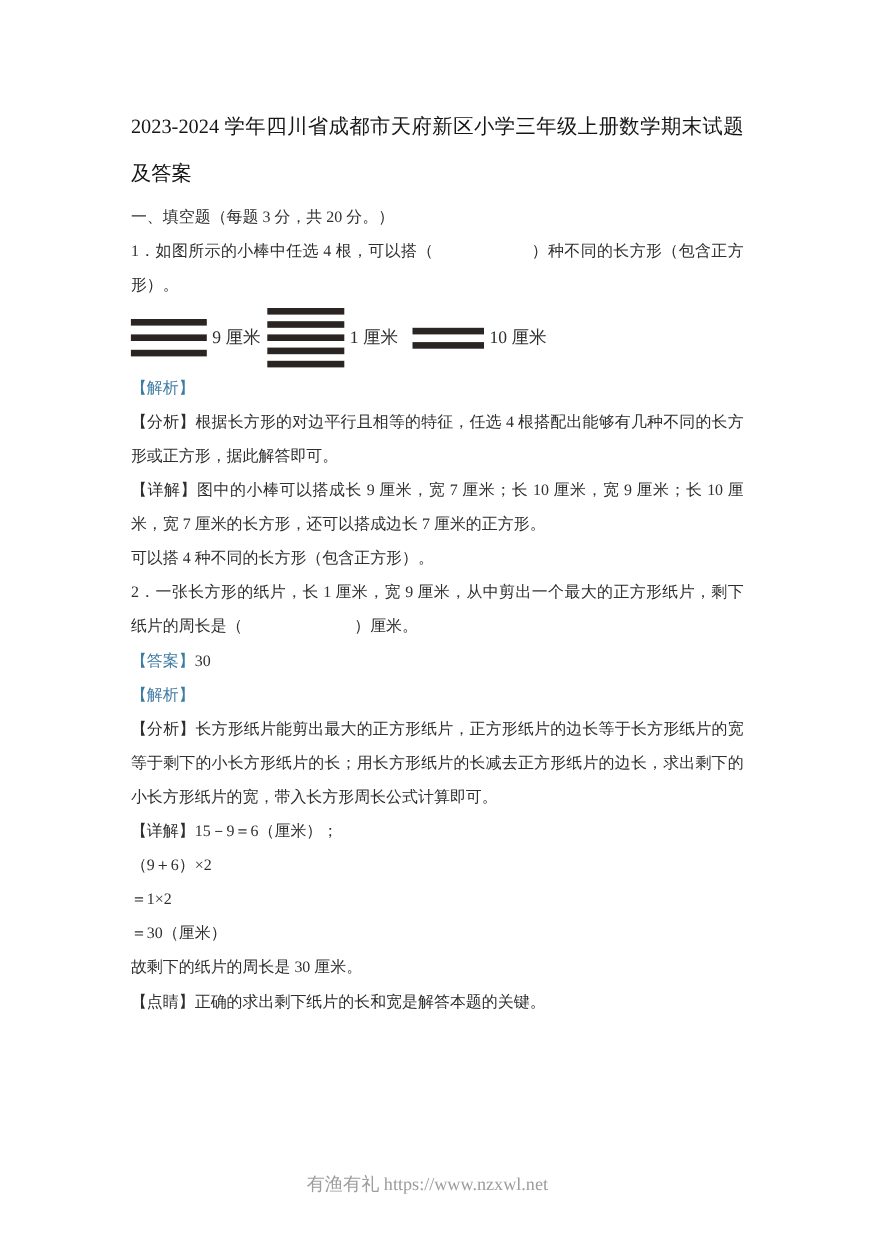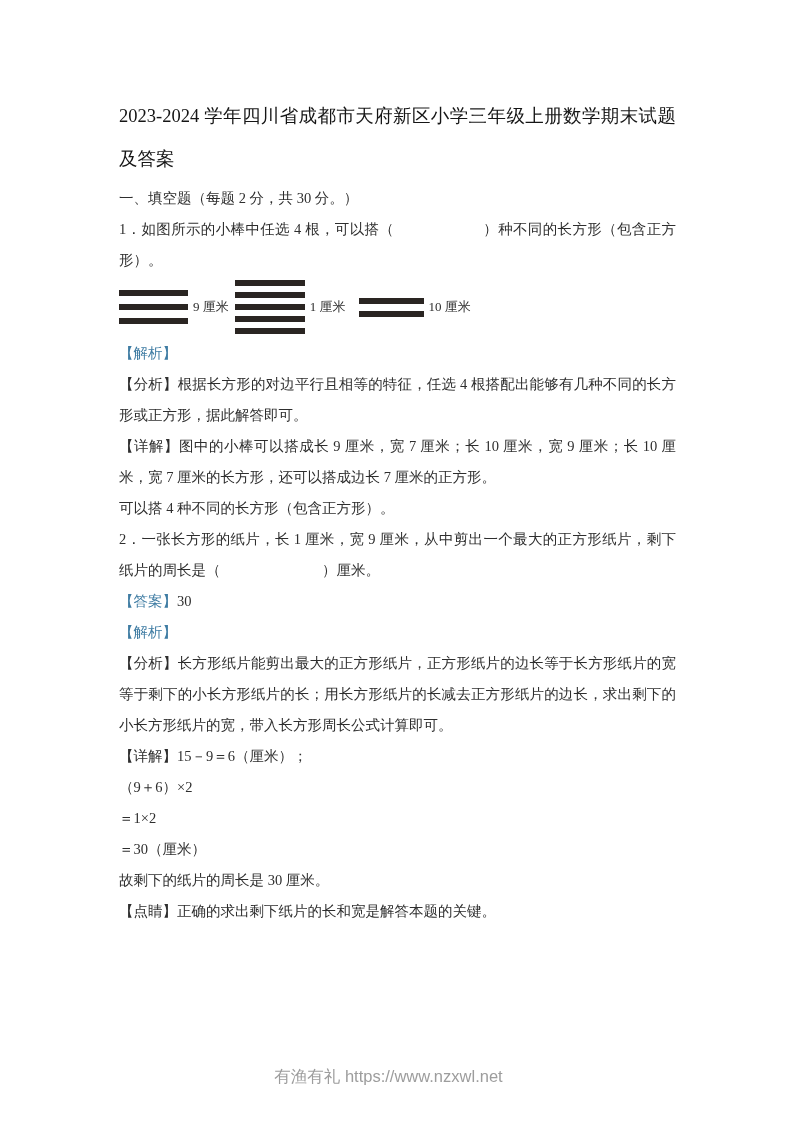--- a/index.html
+++ b/index.html
@@ -45,42 +45,42 @@
   .stick-group { display: flex; align-items: center; }
   .bars { display: flex; flex-direction: column; justify-content: center; }
   .bar { background: var(--bar-color); height: 6px; width: 100%; }
   .bars.g1 { width: 69px; }
   .bars.g1 .bar + .bar { margin-top: 8px; }
   .bars.g2 { width: 70px; margin-left: 6px; }
   .bars.g2 .bar + .bar { margin-top: 6px; }
   .bars.g3 { width: 65px; margin-left: 13px; }
   .bars.g3 .bar + .bar { margin-top: 7px; }
   .slabel {
-    font-size: 13px;
+    font-size: 16px;
     margin-left: 5px;
     white-space: nowrap;
   }
   .footer {
     position: absolute;
     left: 0; right: 16px;
     top: 1066px;
     text-align: center;
-    font-family: Liberation Sans, sans-serif;
+    font-family: Liberation Serif, serif;
     font-size: 16.5px;
     color: var(--footer-gray);
   }
 </style>
 </head>
 <body>
 
 <div class="content">
 
   <h1 class="title">2023-2024 学年四川省成都市天府新区小学三年级上册数学期末试题及答案</h1>
 
-  <p class="line">一、填空题（每题 2 分，共 30 分。）</p>
+  <p class="line">一、填空题（每题 3 分，共 20 分。）</p>
 
   <p class="line">1．如图所示的小棒中任选 4 根，可以搭（　　　　　　）种不同的长方形（包含正方形）。</p>
 
   <div class="sticks">
     <div class="stick-group">
       <div class="bars g1">
           <div class="bar"></div>
           <div class="bar"></div>
           <div class="bar"></div>
         </div>

